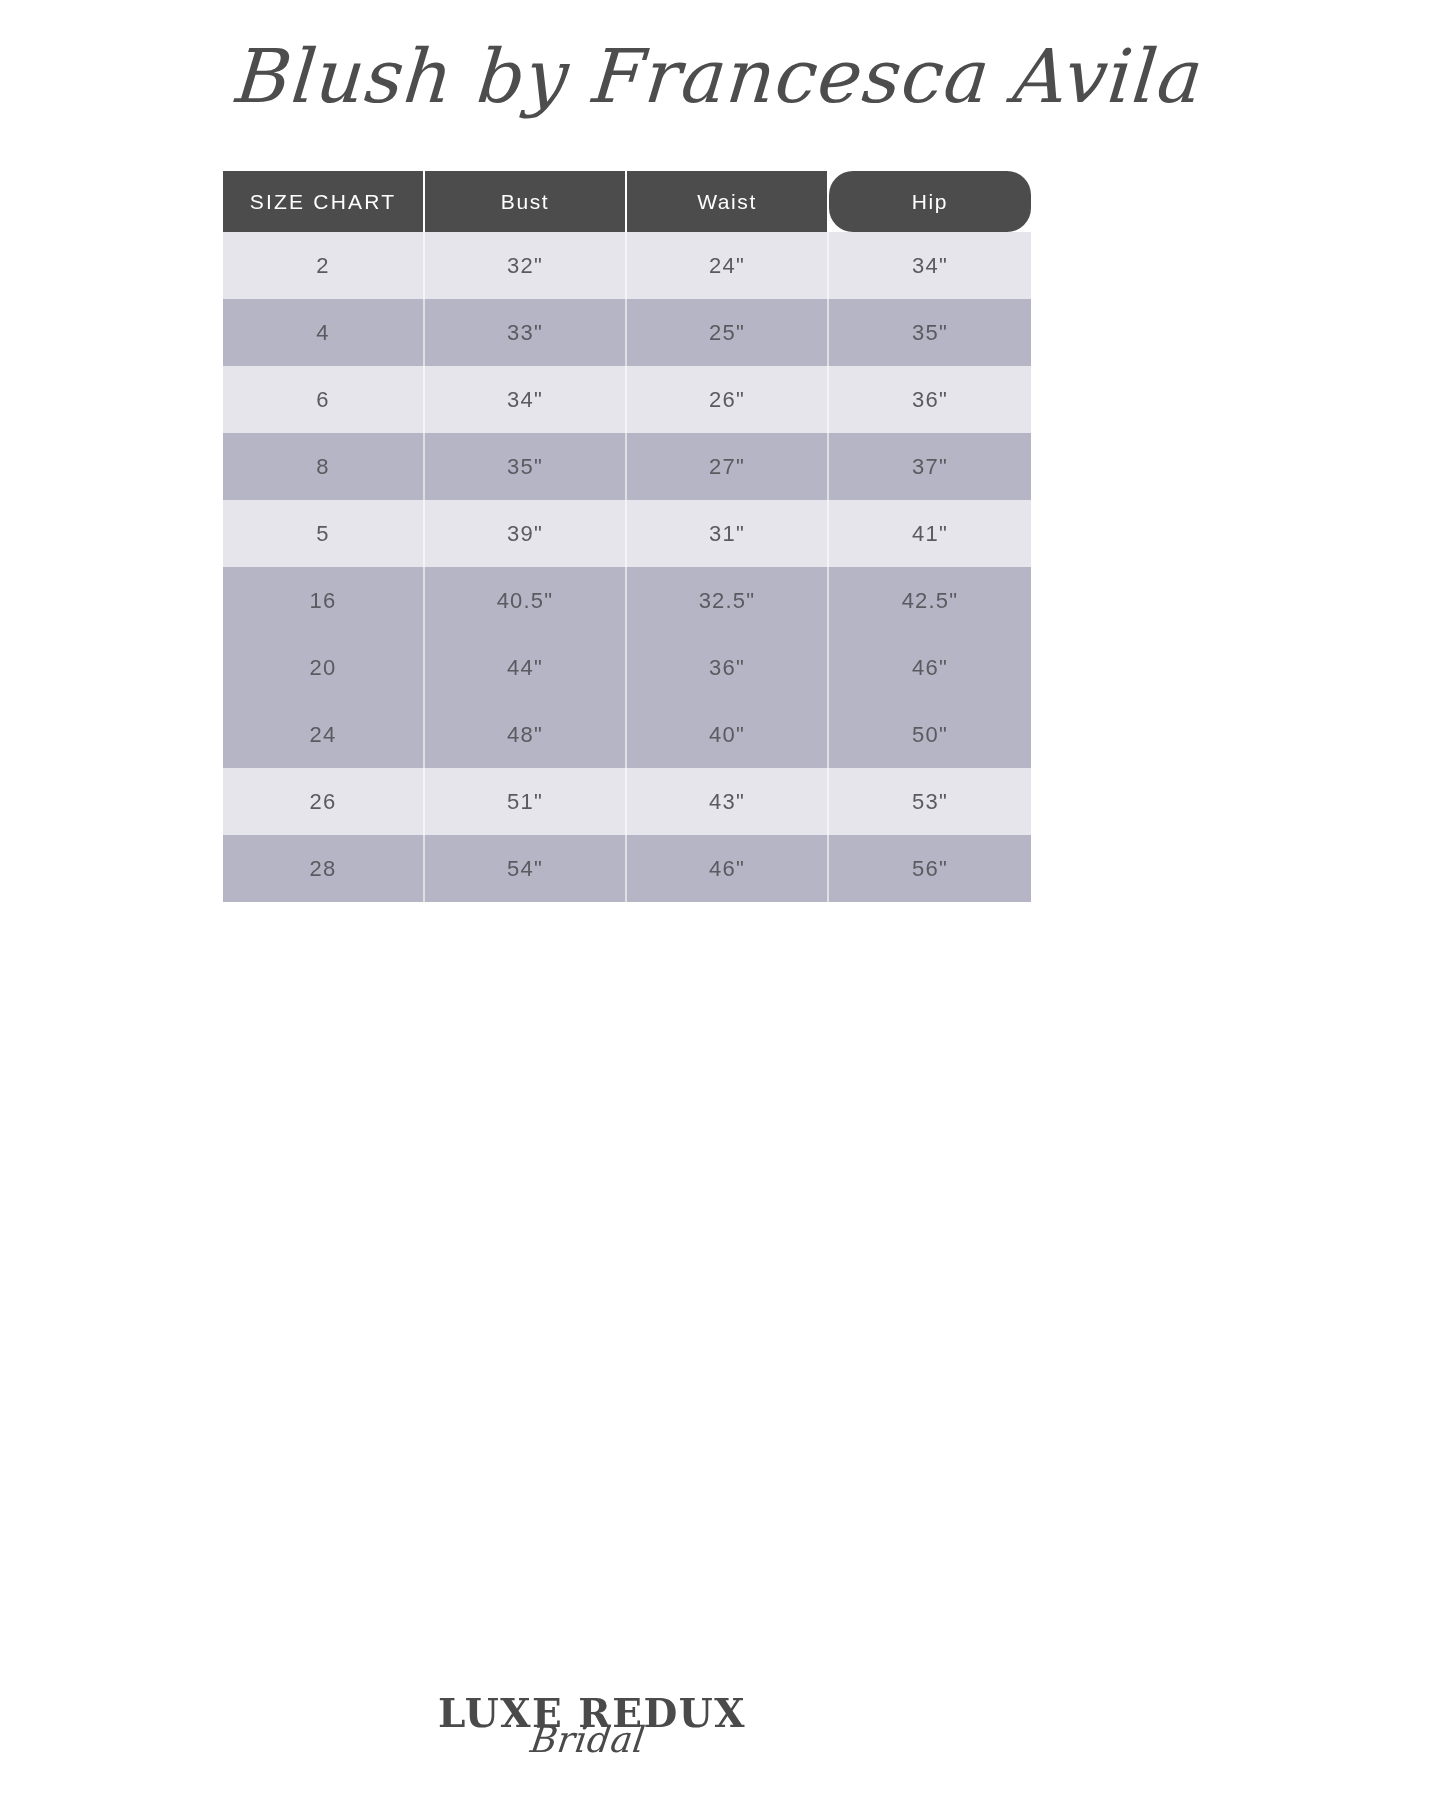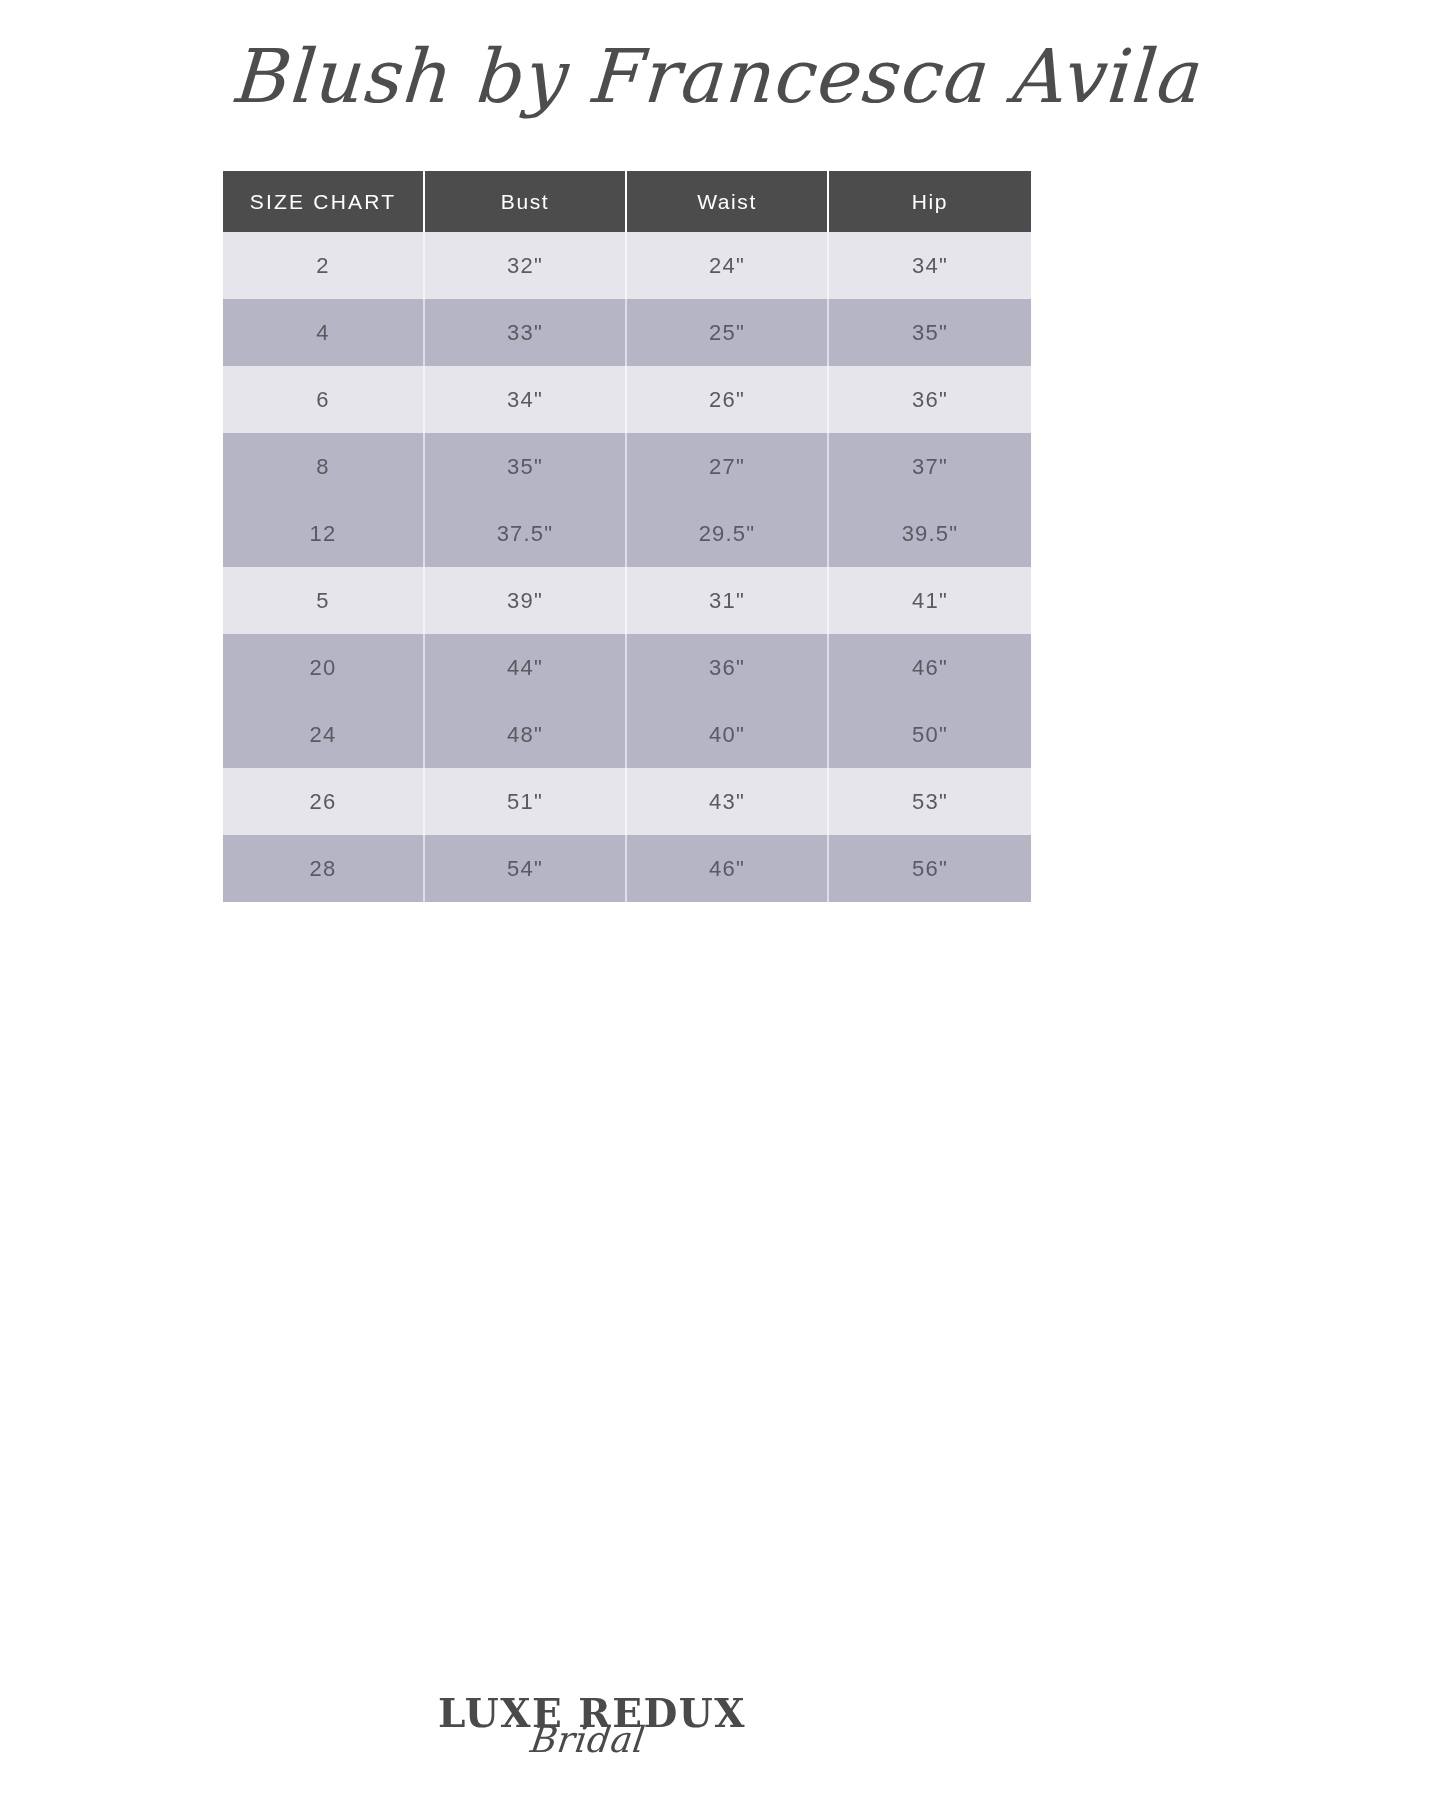--- a/index.html
+++ b/index.html
@@ -57,21 +57,21 @@
     color: #ffffff;
     font-weight: 400;
     font-size: 21px;
     letter-spacing: 1.6px;
     text-align: center;
     vertical-align: middle;
     border-right: 2px solid #ffffff;
     padding: 0;
     margin-left: 12px;
   }
-  thead th:last-child { border-right: none; }
+  thead th:last-child { border-right: none; border-radius: 24px; }
   thead th.head-size { letter-spacing: 2.2px; }
 
   tbody td {
     height: 67px;
     font-size: 22px;
     font-weight: 400;
     letter-spacing: 1.2px;
     color: #5b5a60;
     text-align: center;
     vertical-align: middle;
@@ -166,31 +166,31 @@
           <td>34"</td>
           <td>26"</td>
           <td>36"</td>
         </tr>
         <tr class="row-dark">
           <td>8</td>
           <td>35"</td>
           <td>27"</td>
           <td>37"</td>
         </tr>
-        <tr class="row-dark">
-          <td>12</td>
-          <td>37.5"</td>
-          <td>29.5"</td>
-          <td>39.5"</td>
-        </tr>
         <tr class="row-light">
           <td>5</td>
           <td>39"</td>
           <td>31"</td>
           <td>41"</td>
+        </tr>
+        <tr class="row-dark">
+          <td>16</td>
+          <td>40.5"</td>
+          <td>32.5"</td>
+          <td>42.5"</td>
         </tr>
         <tr class="row-dark">
           <td>20</td>
           <td>44"</td>
           <td>36"</td>
           <td>46"</td>
         </tr>
         <tr class="row-dark">
           <td>24</td>
           <td>48"</td>

